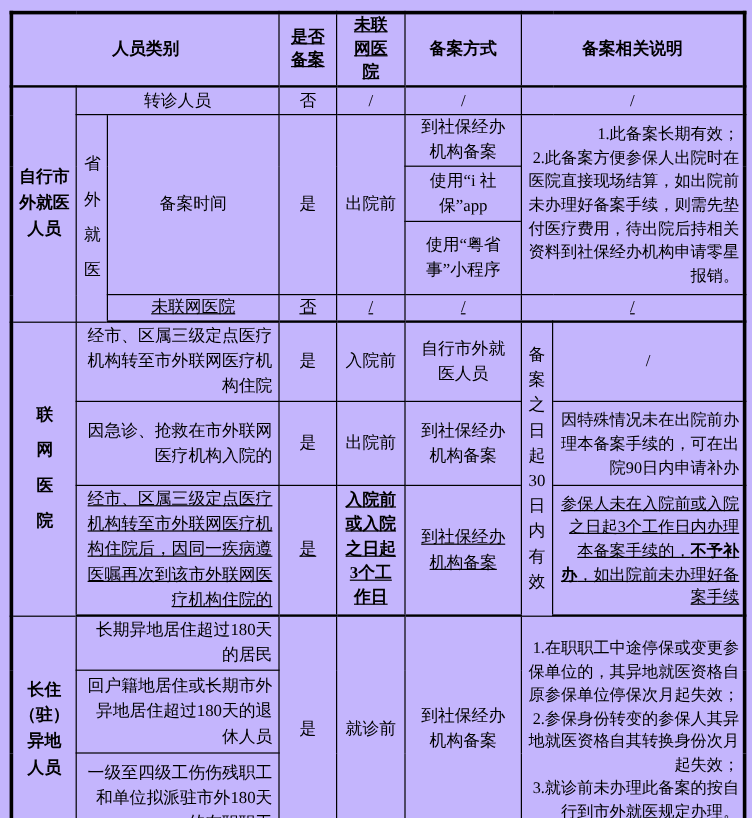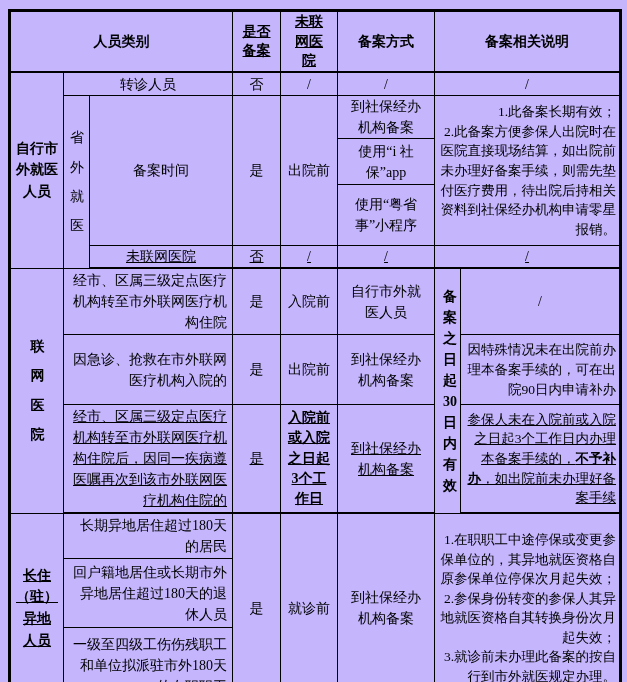--- a/index.html
+++ b/index.html
@@ -6,23 +6,23 @@
     font-family:"Liberation Serif","DejaVu Serif",serif;}
   .page{width:627px;height:682px;box-sizing:border-box;padding:9px 8px;background:#c4b5fd;}
   table{border-collapse:collapse;table-layout:fixed;width:611px;border:3px solid #000;}
   td{border:1px solid #000;vertical-align:middle;text-align:center;padding:0;
      font-size:14px;line-height:1.5;overflow:hidden;word-break:normal;}
   .b{font-weight:bold;}
   tr.hrow td{border-bottom-width:2px;font-weight:bold;line-height:1.4;}
   tr.secend td{border-bottom-width:2px;text-decoration:underline;}
   .w30{display:inline-block;width:30px;text-decoration:underline;}
   .w3{display:inline-block;width:43px;line-height:1.55;}
-  .wres{display:inline-block;white-space:pre-line;line-height:1.55;text-decoration:underline;}
+  .wres{display:inline-block;white-space:pre-line;line-height:1.55;}
   .vspan{display:inline-block;width:15px;line-height:2.1;text-align:right;}
-  .vvalid{display:inline-block;width:19px;line-height:1.5;font-weight:bold;text-align:right;}
+  .vvalid{display:inline-block;width:19px;line-height:1.5;font-weight:normal;}
   .cat{text-align:right;padding:1px 5px;line-height:1.5;}
   .notes{text-align:right;padding:1px 3px;white-space:pre-line;
          font-size:13.5px;line-height:1.45;}
   .m{padding:0 8px;line-height:1.5;text-align:center;}
   .t8{padding:0 4px;line-height:1.45;margin-top:32px;}
 </style>
 </head>
 <body>
 
 <div class="page">

